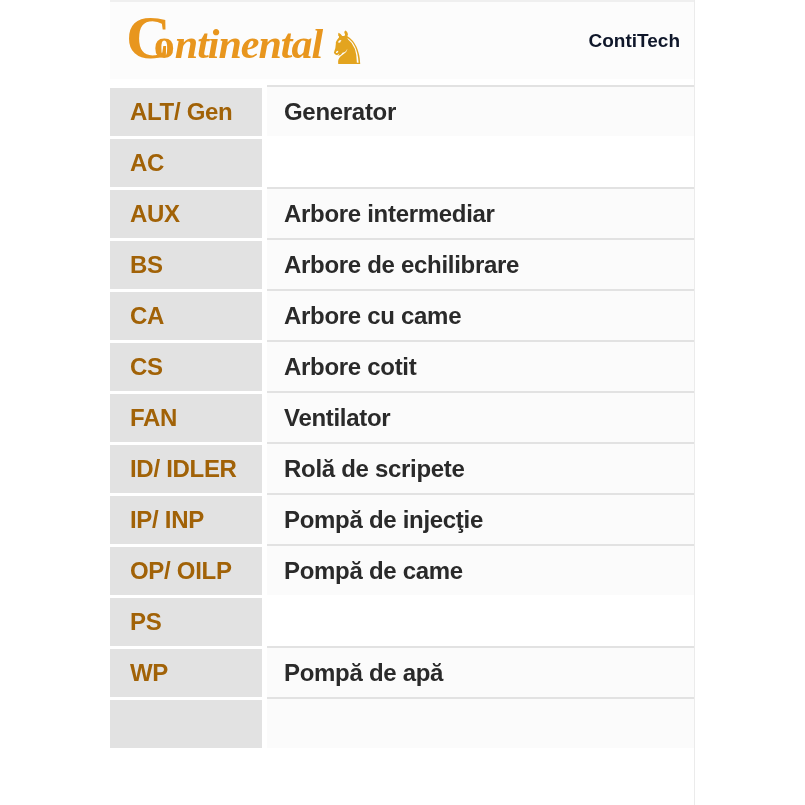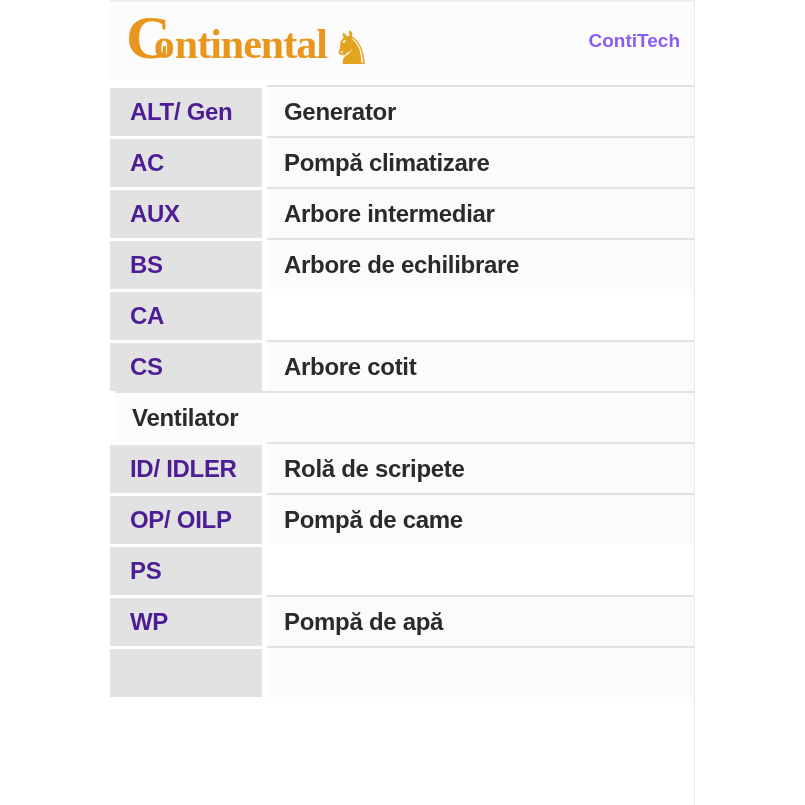--- a/index.html
+++ b/index.html
@@ -13,32 +13,32 @@
   .hdr { height:85px; background:#fcfcfc; border-top:2px solid #efefef;
          border-bottom:6px solid #ffffff;
          display:flex; align-items:center; justify-content:space-between;
          padding:0 14px 0 16px; }
   .logo { display:flex; align-items:baseline; color:#e8961e; }
   .logo-c   { font-family:"Liberation Serif", serif; font-weight:bold;
               font-size:62px; line-height:.75; }
   .logo-o   { font-family:"Liberation Serif", serif; font-weight:bold;
               font-size:42px; margin-left:-17px; }
   .logo-rest{ font-family:"Liberation Serif", serif; font-weight:bold;
-              font-size:42px; letter-spacing:-1px; }
+              font-size:42px; letter-spacing:-1px;font-style:italic; }
   .logo-horse { font-family:"DejaVu Sans", sans-serif; font-size:46px;
                 color:#e3a41f; line-height:1; transform:translateY(6px);
                 margin-left:4px; }
-  .brand { font-size:19px; font-weight:bold; color:#8b5cf6; letter-spacing:0; }
+  .brand { font-size:19px; font-weight:bold; color:#0f172a; letter-spacing:0; }
 
   
   .tbl { width:100%; }
   .row { display:flex; height:51px; }
   .cell-abbr { width:152px; background:#e2e2e2; border-top:3px solid #ffffff;
                display:flex; align-items:center; padding-left:20px;
-               font-size:24px; font-weight:bold; color:#4c1d95;
+               font-size:24px; font-weight:bold; color:#a16207;
                letter-spacing:-0.3px; white-space:nowrap; }
   .cell-desc { flex:1; margin-left:5px; background:#fbfbfb;
                border-top:2px solid #e2e2e2;
                display:flex; align-items:center; padding-left:17px;
                font-size:24px; font-weight:bold; color:#2a2a2a;
                letter-spacing:-0.3px; white-space:nowrap; }
   
   .row-clip .cell-abbr, .row-clip .cell-desc { color:transparent; }
 </style>
 </head>
@@ -57,52 +57,57 @@
   </div>
 
   <div class="tbl">
   <div class="row">
     <div class="cell-abbr">ALT/ Gen</div>
     <div class="cell-desc">Generator</div>
   </div>
 
   <div class="row">
     <div class="cell-abbr">AC</div>
-    <div class="cell-desc">Pompă climatizare</div>
   </div>
 
   <div class="row">
     <div class="cell-abbr">AUX</div>
     <div class="cell-desc">Arbore intermediar</div>
   </div>
 
   <div class="row">
     <div class="cell-abbr">BS</div>
     <div class="cell-desc">Arbore de echilibrare</div>
   </div>
 
   <div class="row">
     <div class="cell-abbr">CA</div>
+    <div class="cell-desc">Arbore cu came</div>
   </div>
 
   <div class="row">
     <div class="cell-abbr">CS</div>
     <div class="cell-desc">Arbore cotit</div>
   </div>
 
   <div class="row">
+    <div class="cell-abbr">FAN</div>
     <div class="cell-desc">Ventilator</div>
   </div>
 
 
   <div class="row">
     <div class="cell-abbr">ID/ IDLER</div>
     <div class="cell-desc">Rolă de scripete</div>
   </div>
 
+  <div class="row">
+    <div class="cell-abbr">IP/ INP</div>
+    <div class="cell-desc">Pompă de injecţie</div>
+  </div>
 
   <div class="row">
     <div class="cell-abbr">OP/ OILP</div>
     <div class="cell-desc">Pompă de came</div>
   </div>
 
   <div class="row">
     <div class="cell-abbr">PS</div>
   </div>
 

